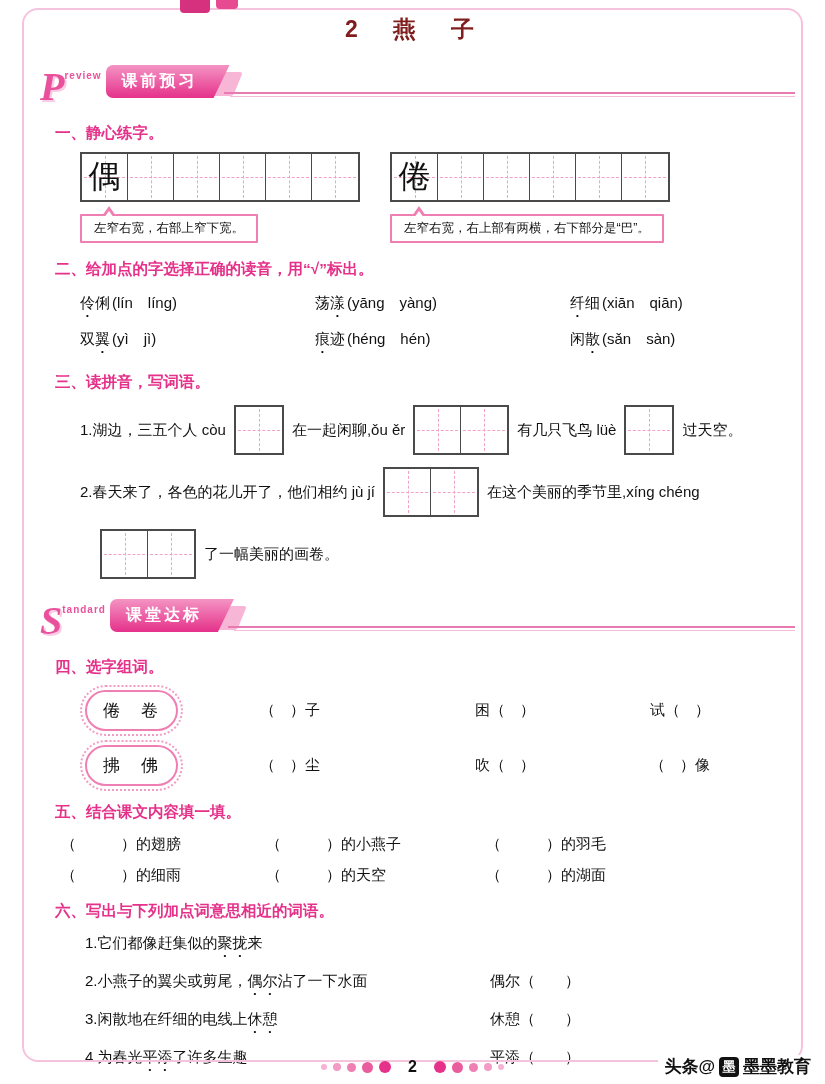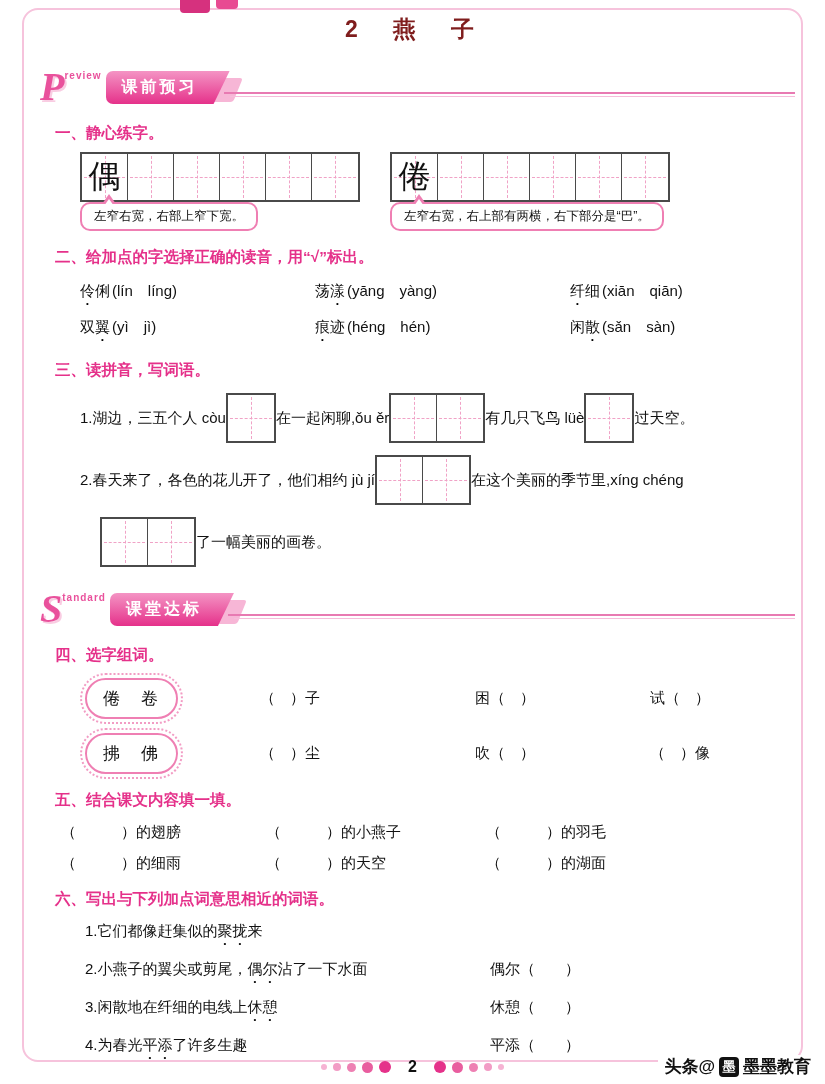--- a/index.html
+++ b/index.html
@@ -22,21 +22,21 @@
   }
 
   
   .badge-row { display:flex; align-items:flex-end; margin:18px 30px 0 40px; height:44px; position:relative; }
   .badge-letter { display:flex; align-items:flex-start; margin-right:4px; }
   .badge-big {
     font-family:"Liberation Serif","DejaVu Serif",serif; font-style:italic; font-weight:bold;
     font-size:40px; line-height:40px; color:#e9519c; text-shadow:2px 2px 0 #f9cce2;
   }
   .badge-rest { font-size:10px; font-weight:bold; color:#e9519c; margin-top:3px; letter-spacing:1px; }
-  .ribbon-wrap { position:relative; margin-bottom:3px; }
+  .ribbon-wrap { position:relative; margin-bottom:9px; }
   .ribbon-echo {
     position:absolute; right:-8px; top:7px; width:26px; height:24px;
     background:#f7b6d6; transform:skewX(-22deg); border-radius:3px;
   }
   .ribbon {
     position:relative; display:inline-block;
     background:linear-gradient(180deg,#f494c4,#e5318a);
     color:#fff; font-weight:bold; font-size:16px; letter-spacing:3px;
     padding:6px 32px 6px 16px; border-radius:7px 0 0 7px;
     clip-path:polygon(0 0,100% 0,calc(100% - 16px) 100%,0 100%);
@@ -53,43 +53,43 @@
   .cell { width:46px; height:46px; position:relative; border-right:1px solid #4a4a4a; box-sizing:border-box; }
   .grid-row .cell:last-child, .pbox .cell:last-child { border-right:none; }
   .cell::before { content:""; position:absolute; left:50%; top:2px; bottom:2px; border-left:1px dashed #f0a2c6; }
   .cell::after  { content:""; position:absolute; top:50%; left:2px; right:2px; border-top:1px dashed #f0a2c6; }
   .gchar {
     position:absolute; inset:0; z-index:1; display:flex; align-items:center; justify-content:center;
     font-size:32px; color:#111;
   }
 
   .bubble {
-    position:relative; align-self:flex-start;
-    border:2px solid #ef7fb3; border-radius:10px; background:#fff;
+    position:relative; margin-top:12px; align-self:flex-start;
+    border:2px solid #ef7fb3; border-radius:1px; background:#fff;
     padding:4px 12px; font-size:12.5px; white-space:nowrap;
   }
   .bubble::before {
     content:""; position:absolute; top:-10px; left:20px;
     border-left:7px solid transparent; border-right:7px solid transparent; border-bottom:10px solid #ef7fb3;
   }
   .bubble::after {
     content:""; position:absolute; top:-5px; left:22px;
     border-left:5px solid transparent; border-right:5px solid transparent; border-bottom:7px solid #fff;
   }
 
   
   .q2-grid { display:grid; grid-template-columns:235px 255px 1fr; row-gap:10px; margin:14px 0 0 80px; }
   .emdot {
     -webkit-text-emphasis:filled dot #000; -webkit-text-emphasis-position:under;
     text-emphasis:filled dot #000; text-emphasis-position:under left;
   }
   .opts { margin-left:2px; }
 
   
-  .q3-line { display:flex; align-items:center; margin:12px 0 12px 80px; }
+  .q3-line { display:flex; align-items:center; gap:8px; margin:12px 0 12px 80px; }
   .q3-line.cont { margin-left:100px; }
   .pbox { border-width:2px; }
 
   
   .q4-row { display:grid; grid-template-columns:175px 215px 175px 1fr; align-items:center; margin:12px 0 14px 85px; }
   .charbubble {
     justify-self:start; display:inline-block; padding:7px 16px;
     border:2px solid #ef7fb3; border-radius:26px; outline:2px dotted #f29cc4; outline-offset:3px;
     font-size:17px; letter-spacing:2px; background:#fff;
   }

